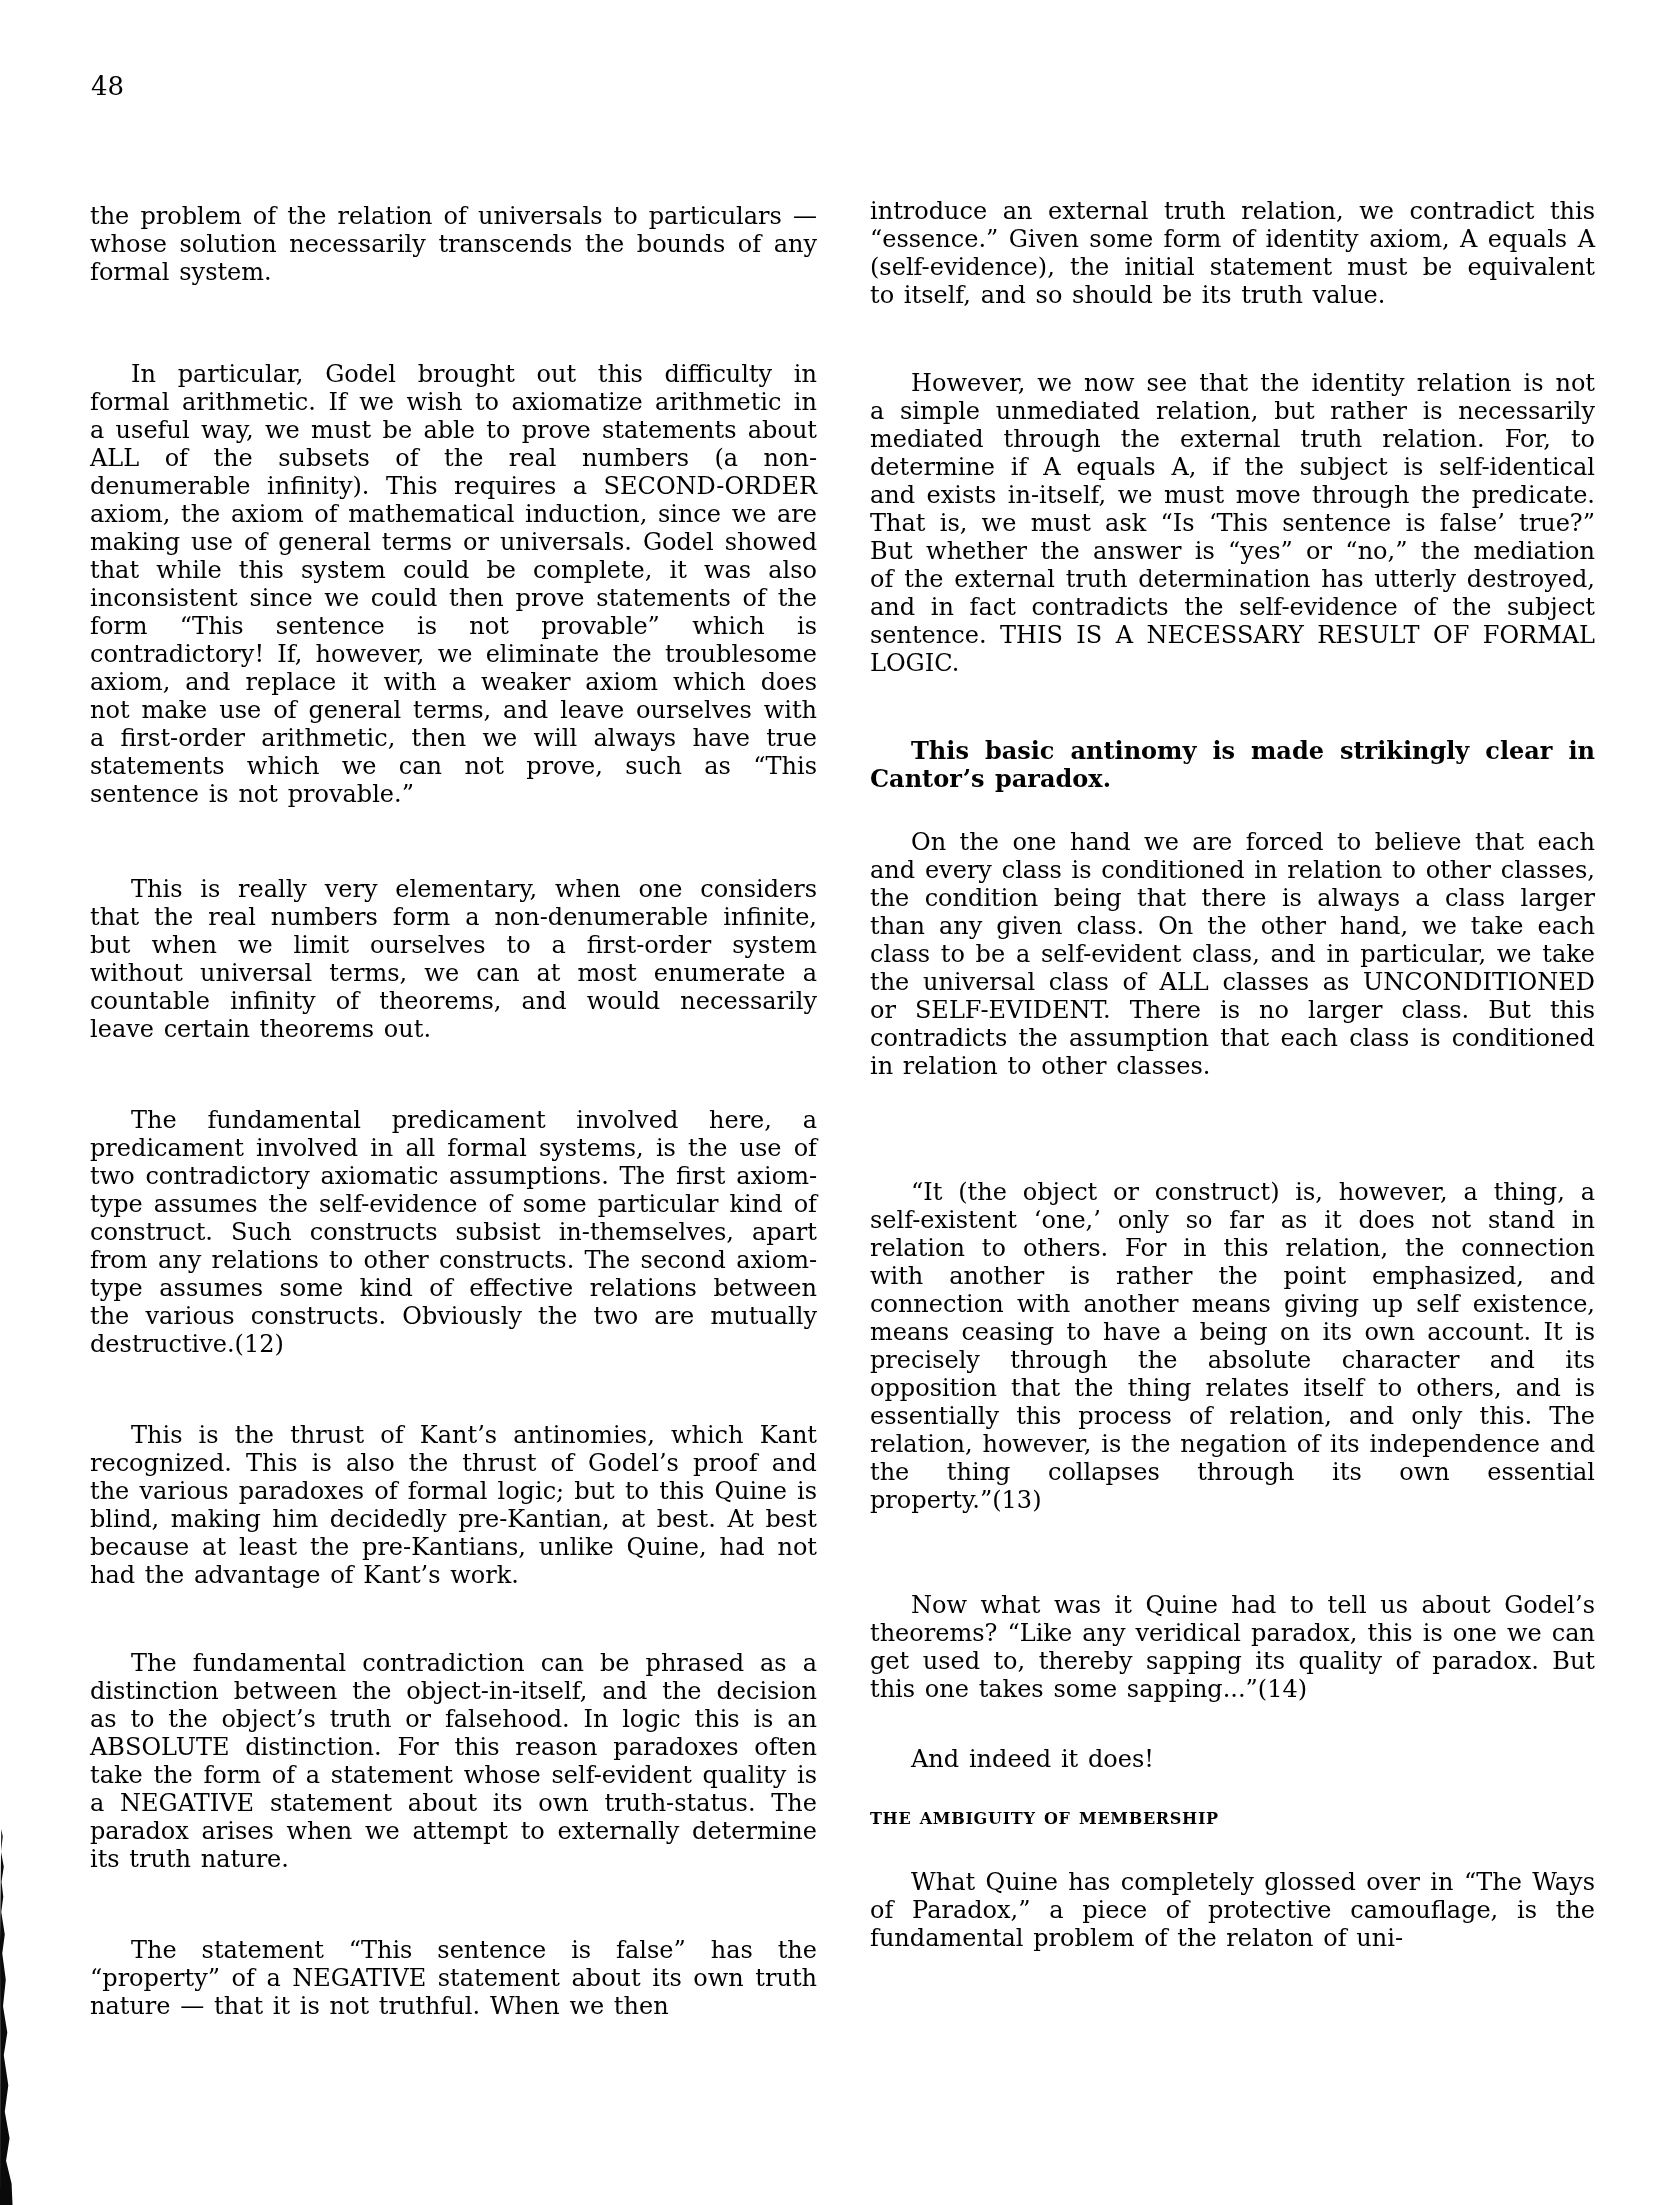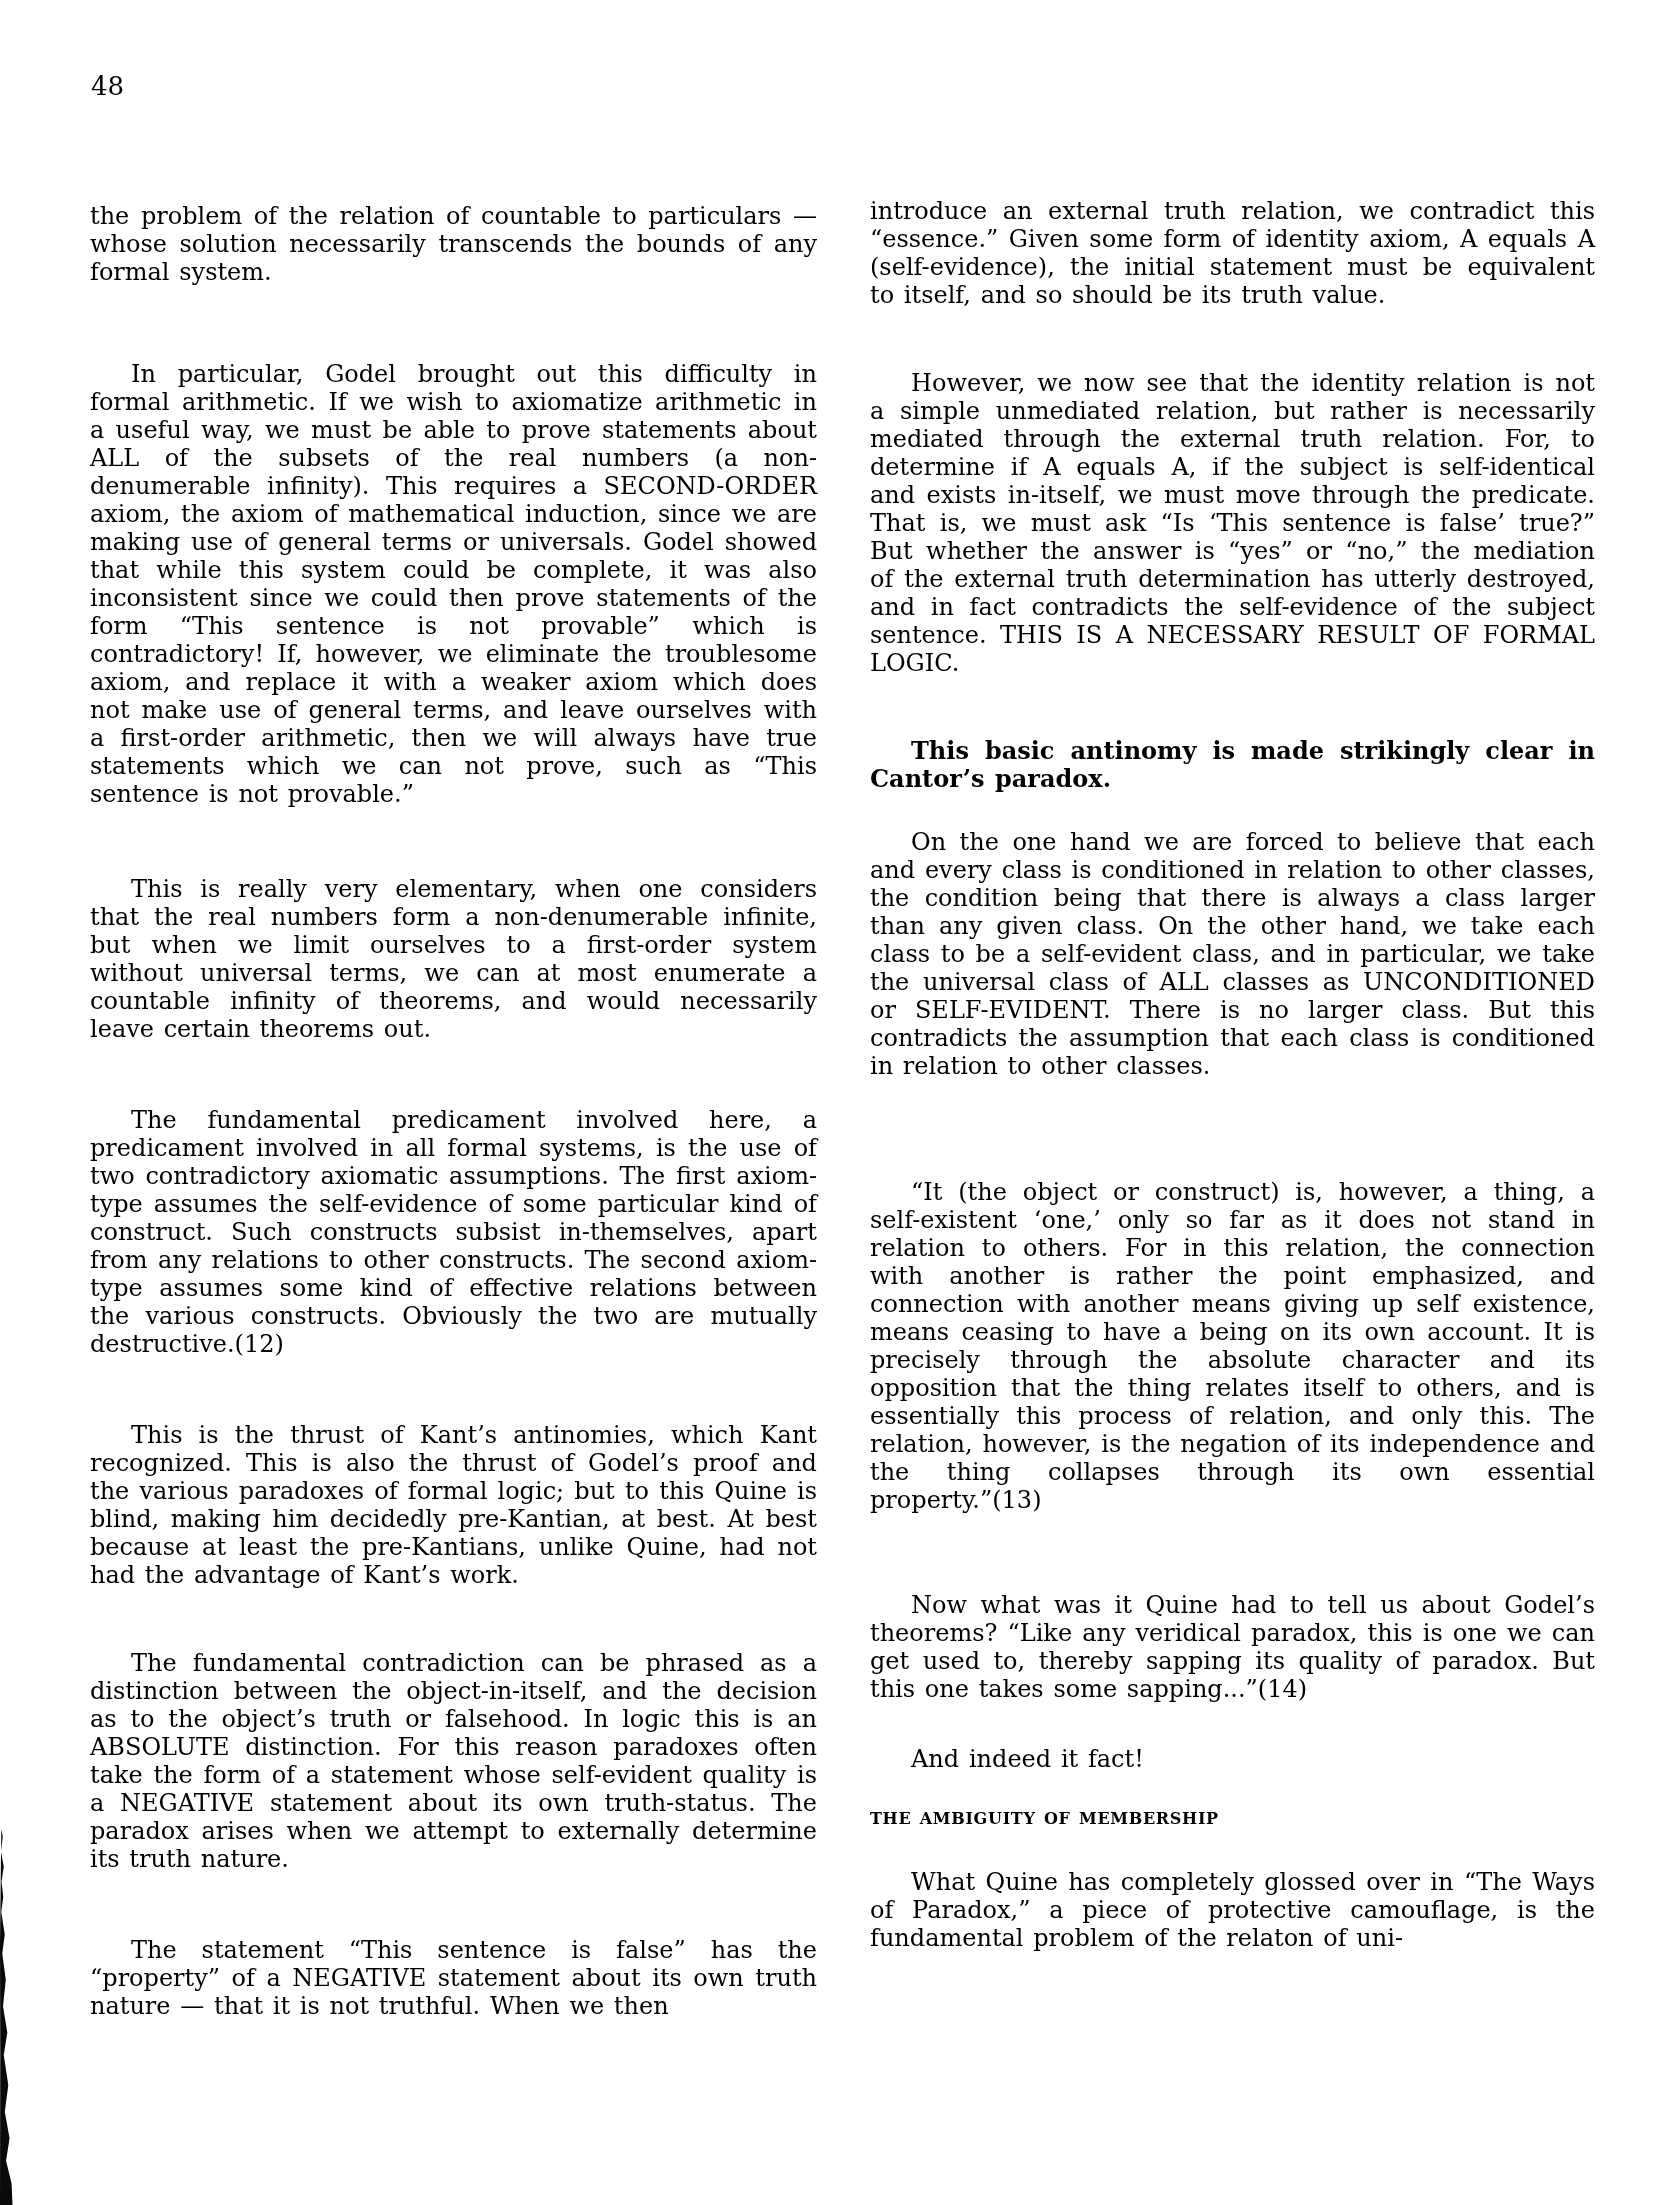--- a/index.html
+++ b/index.html
@@ -56,37 +56,37 @@
   }
 </style>
 </head>
 <body>
 
 <main class="page">
 
   <div class="pagenum">48</div>
 
   <section class="col col-left">
-    <p class="para g105">the problem of the relation of countable to particulars — whose solution necessarily transcends the bounds of any formal system.</p>
+    <p class="para g105">the problem of the relation of universals to particulars — whose solution necessarily transcends the bounds of any formal system.</p>
     <p class="para indent g95">In particular, Godel brought out this difficulty in formal arithmetic. If we wish to axiomatize arithmetic in a useful way, we must be able to prove statements about ALL of the subsets of the real numbers (a non-denumerable infinity). This requires a SECOND-ORDER axiom, the axiom of mathematical induction, since we are making use of general terms or universals. Godel showed that while this system could be complete, it was also inconsistent since we could then prove statements of the form “This sentence is not provable” which is contradictory! If, however, we eliminate the troublesome axiom, and replace it with a weaker axiom which does not make use of general terms, and leave ourselves with a first-order arithmetic, then we will always have true statements which we can not prove, such as “This sentence is not provable.”</p>
     <p class="para indent g90">This is really very elementary, when one considers that the real numbers form a non-denumerable infinite, but when we limit ourselves to a first-order system without universal terms, we can at most enumerate a countable infinity of theorems, and would necessarily leave certain theorems out.</p>
     <p class="para indent g90">The fundamental predicament involved here, a predicament involved in all formal systems, is the use of two contradictory axiomatic assumptions. The first axiom-type assumes the self-evidence of some particular kind of construct. Such constructs subsist in-themselves, apart from any relations to other constructs. The second axiom-type assumes some kind of effective relations between the various constructs. Obviously the two are mutually destructive.(12)</p>
     <p class="para indent g85">This is the thrust of Kant’s antinomies, which Kant recognized. This is also the thrust of Godel’s proof and the various paradoxes of formal logic; but to this Quine is blind, making him decidedly pre-Kantian, at best. At best because at least the pre-Kantians, unlike Quine, had not had the advantage of Kant’s work.</p>
     <p class="para indent g90">The fundamental contradiction can be phrased as a distinction between the object-in-itself, and the decision as to the object’s truth or falsehood. In logic this is an ABSOLUTE distinction. For this reason paradoxes often take the form of a statement whose self-evident quality is a NEGATIVE statement about its own truth-status. The paradox arises when we attempt to externally determine its truth nature.</p>
     <p class="para indent">The statement “This sentence is false” has the “property” of a NEGATIVE statement about its own truth nature — that it is not truthful. When we then</p>
   </section>
 
   <section class="col col-right">
     <p class="para g85">introduce an external truth relation, we contradict this “essence.” Given some form of identity axiom, A equals A (self-evidence), the initial statement must be equivalent to itself, and so should be its truth value.</p>
     <p class="para indent g85">However, we now see that the identity relation is not a simple unmediated relation, but rather is necessarily mediated through the external truth relation. For, to determine if A equals A, if the subject is self-identical and exists in-itself, we must move through the predicate. That is, we must ask “Is ‘This sentence is false’ true?” But whether the answer is “yes” or “no,” the mediation of the external truth determination has utterly destroyed, and in fact contradicts the self-evidence of the subject sentence. THIS IS A NECESSARY RESULT OF FORMAL LOGIC.</p>
     <p class="para indent g50">This basic antinomy is made strikingly clear in Cantor’s paradox.</p>
     <p class="para indent g140">On the one hand we are forced to believe that each and every class is conditioned in relation to other classes, the condition being that there is always a class larger than any given class. On the other hand, we take each class to be a self-evident class, and in particular, we take the universal class of ALL classes as UNCONDITIONED or SELF-EVIDENT. There is no larger class. But this contradicts the assumption that each class is conditioned in relation to other classes.</p>
     <p class="para indent g110">“It (the object or construct) is, however, a thing, a self-existent ‘one,’ only so far as it does not stand in relation to others. For in this relation, the connection with another is rather the point emphasized, and connection with another means giving up self existence, means ceasing to have a being on its own account. It is precisely through the absolute character and its opposition that the thing relates itself to others, and is essentially this process of relation, and only this. The relation, however, is the negation of its independence and the thing collapses through its own essential property.”(13)</p>
     <p class="para indent g60">Now what was it Quine had to tell us about Godel’s theorems? “Like any veridical paradox, this is one we can get used to, thereby sapping its quality of paradox. But this one takes some sapping...”(14)</p>
-    <p class="para indent g45">And indeed it fact!</p>
+    <p class="para indent g45">And indeed it does!</p>
     <h2 class="heading g50">THE AMBIGUITY OF MEMBERSHIP</h2>
     <p class="para indent">What Quine has completely glossed over in “The Ways of Paradox,” a piece of protective camouflage, is the fundamental problem of the relaton of uni-</p>
   </section>
 
   <div class="smudge"></div>
 
 </main>
 
 
 </body></html>

